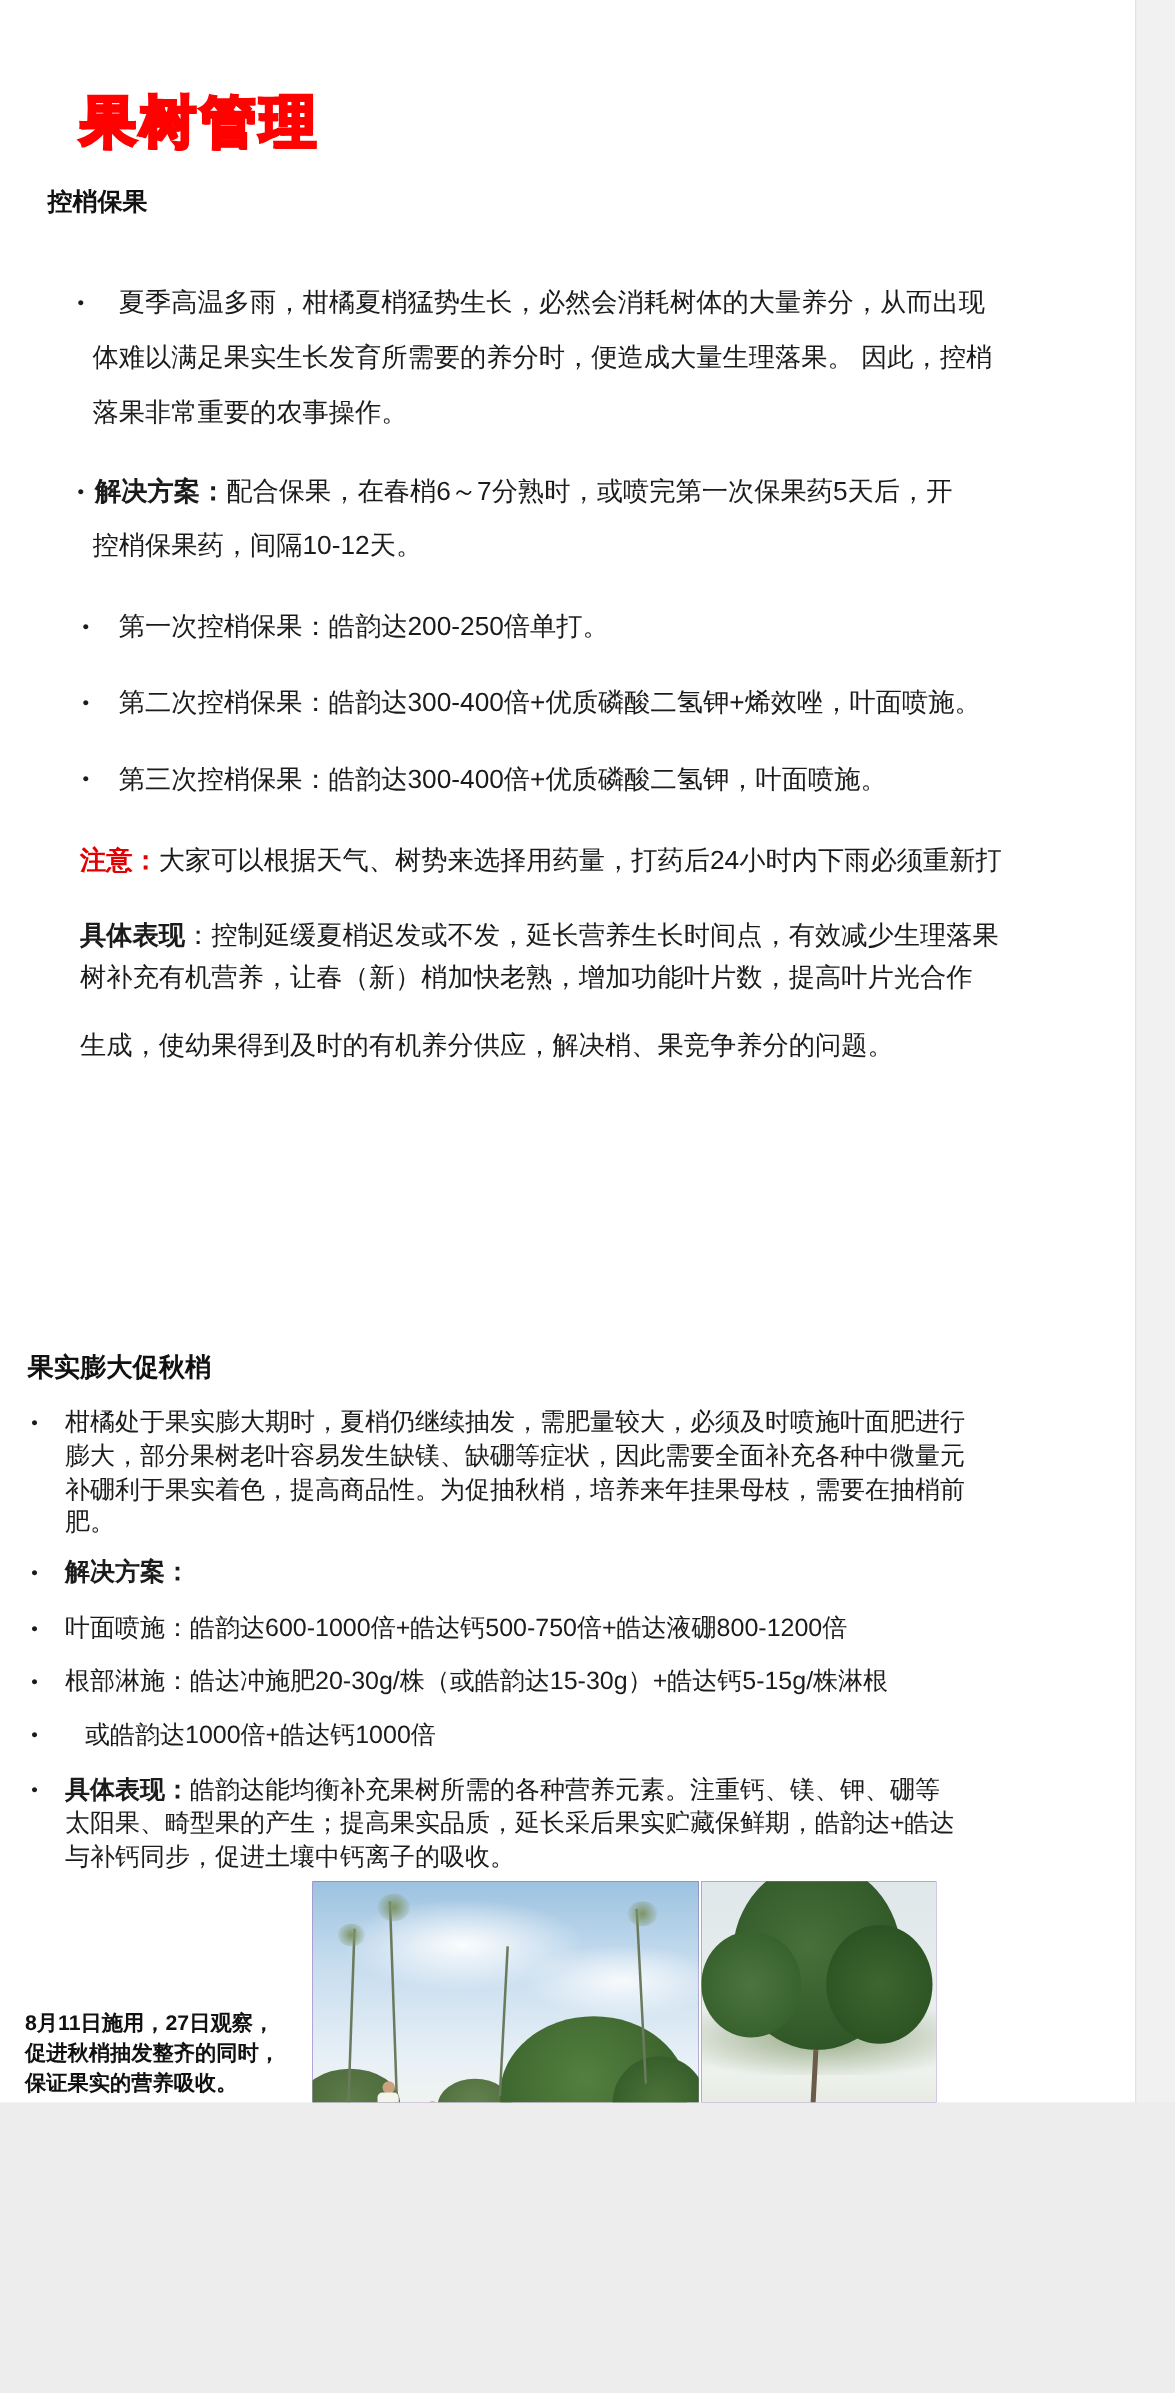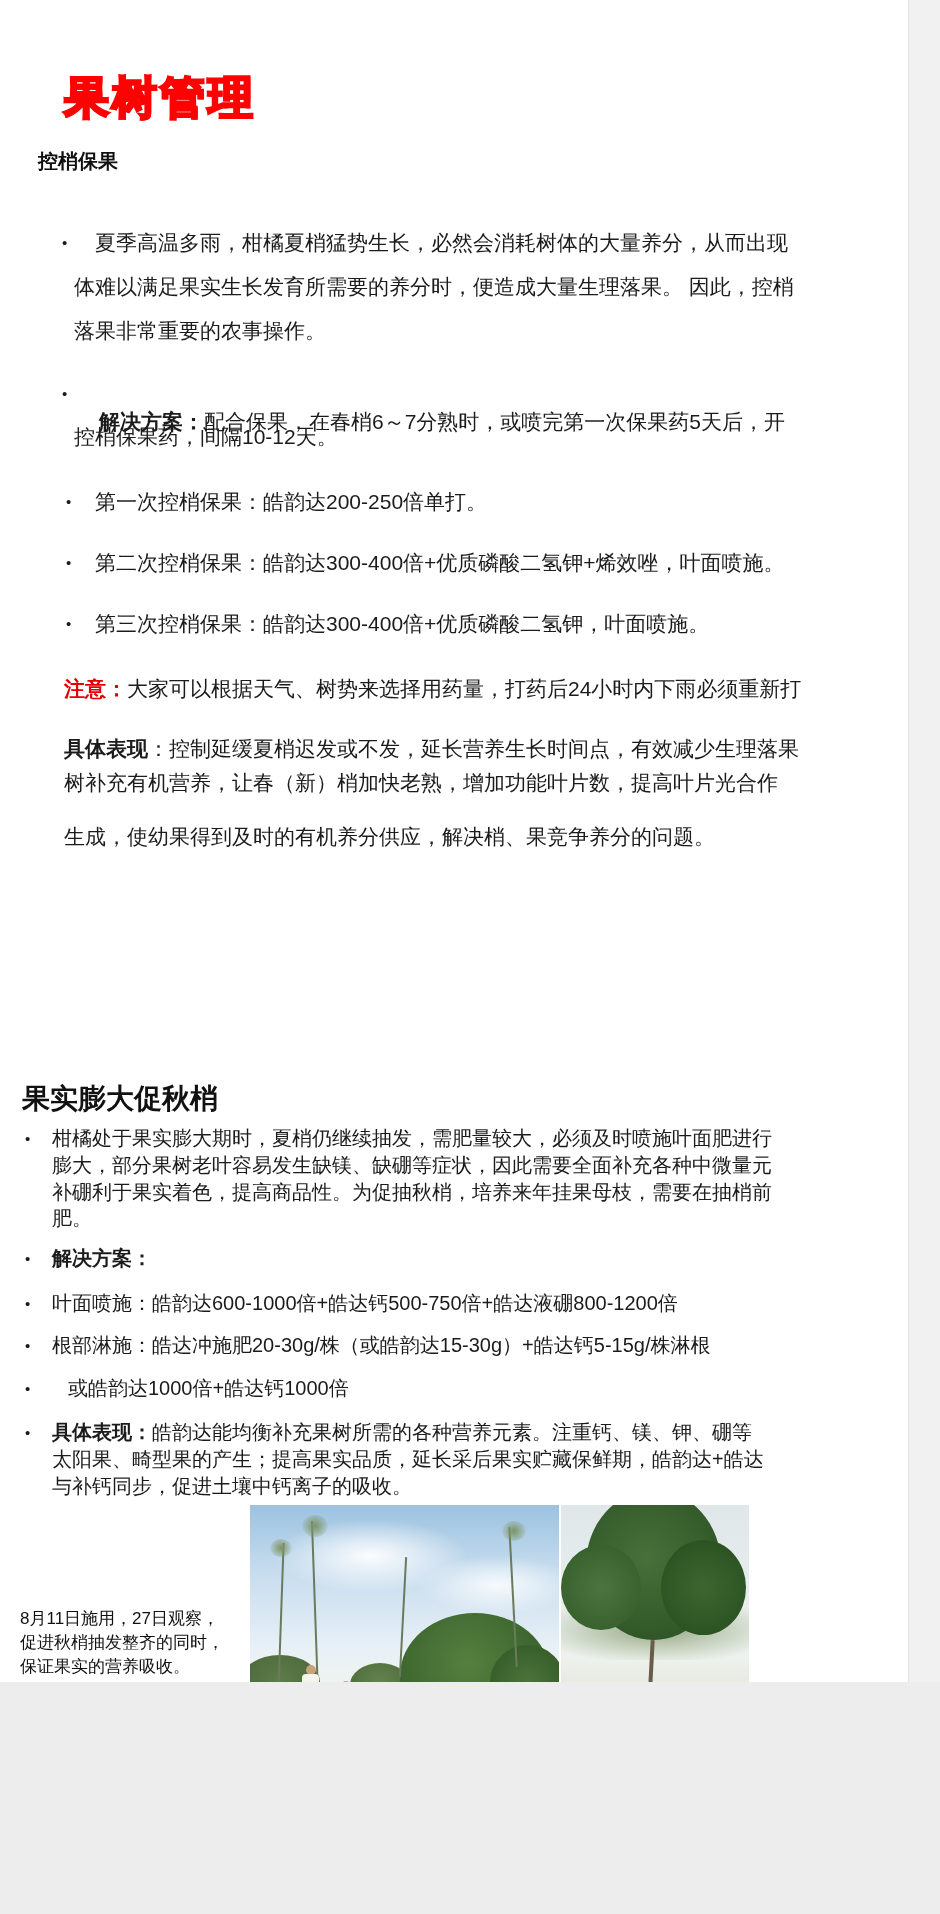--- a/index.html
+++ b/index.html
@@ -12,23 +12,23 @@
   .t{position:absolute;white-space:nowrap;color:#1b1b1b;}
   .s1{font-size:21px;line-height:26px;}
   .s2{font-size:20px;line-height:25px;}
   .bold{font-weight:bold;}
   .dot{position:absolute;font-size:15px;color:#1b1b1b;}
 
   .doc-title{position:absolute;left:64px;top:68px;font-size:45px;font-weight:800;color:#fe0202;
              letter-spacing:3px;-webkit-text-stroke:2.5px #fe0202;
              text-shadow:1px 0 0 #fe0202,0 1px 0 #fe0202,1px 1px 0 #fe0202;}
   .h1{position:absolute;left:38px;top:148px;font-size:20px;font-weight:bold;color:#111;}
-  .h2{position:absolute;left:22px;top:1080px;font-size:28px;font-weight:bold;color:#111;}
+  .h2{position:absolute;left:22px;top:1080px;font-size:21px;font-weight:bold;color:#111;}
   .note-label{color:#e30000;font-weight:bold;}
-  .caption{position:absolute;left:20px;font-size:17px;font-weight:normal;color:#111;}
+  .caption{position:absolute;left:20px;font-size:17px;font-weight:bold;color:#111;}
 
   
   .photo{position:absolute;top:1505px;height:363px;overflow:hidden;background:#4c1d95;}
   .photo-left{left:250px;width:309px;}
   .photo-right{left:561px;width:188px;}
   .abs{position:absolute;}
   .blob{position:absolute;border-radius:50%;}
   .sapling{position:absolute;width:2px;background:#6b7a5c;}
   .wm{position:absolute;left:200px;top:268px;width:100px;color:#ffffff;text-align:center;
       text-shadow:0 1px 3px rgba(0,0,0,.65);}
@@ -45,21 +45,21 @@
 
     <div class="doc-title">果树管理</div>
     <div class="h1">控梢保果</div>
 
     <span class="dot" style="left:62px;top:234px;">•</span>
     <div class="t s1" style="left:95px;top:230px;">夏季高温多雨，柑橘夏梢猛势生长，必然会消耗树体的大量养分，从而出现</div>
     <div class="t s1" style="left:74px;top:274px;">体难以满足果实生长发育所需要的养分时，便造成大量生理落果。 因此，控梢</div>
     <div class="t s1" style="left:74px;top:318px;">落果非常重要的农事操作。</div>
 
     <span class="dot" style="left:62px;top:385px;">•</span>
-    <div class="t s1" style="left:99px;top:381px;margin-top:28px;">
+    <div class="t s1" style="left:76px;top:381px;">
       <span class="bold">解决方案：</span><span>配合保果，在春梢6～7分熟时，或喷完第一次保果药5天后，开</span>
     </div>
     <div class="t s1" style="left:74px;top:424px;">控梢保果药，间隔10-12天。</div>
 
     <span class="dot" style="left:66px;top:493px;">•</span>
     <div class="t s1" style="left:95px;top:489px;">第一次控梢保果：皓韵达200-250倍单打。</div>
     <span class="dot" style="left:66px;top:554px;">•</span>
     <div class="t s1" style="left:95px;top:550px;">第二次控梢保果：皓韵达300-400倍+优质磷酸二氢钾+烯效唑，叶面喷施。</div>
     <span class="dot" style="left:66px;top:615px;">•</span>
     <div class="t s1" style="left:95px;top:611px;">第三次控梢保果：皓韵达300-400倍+优质磷酸二氢钾，叶面喷施。</div>

